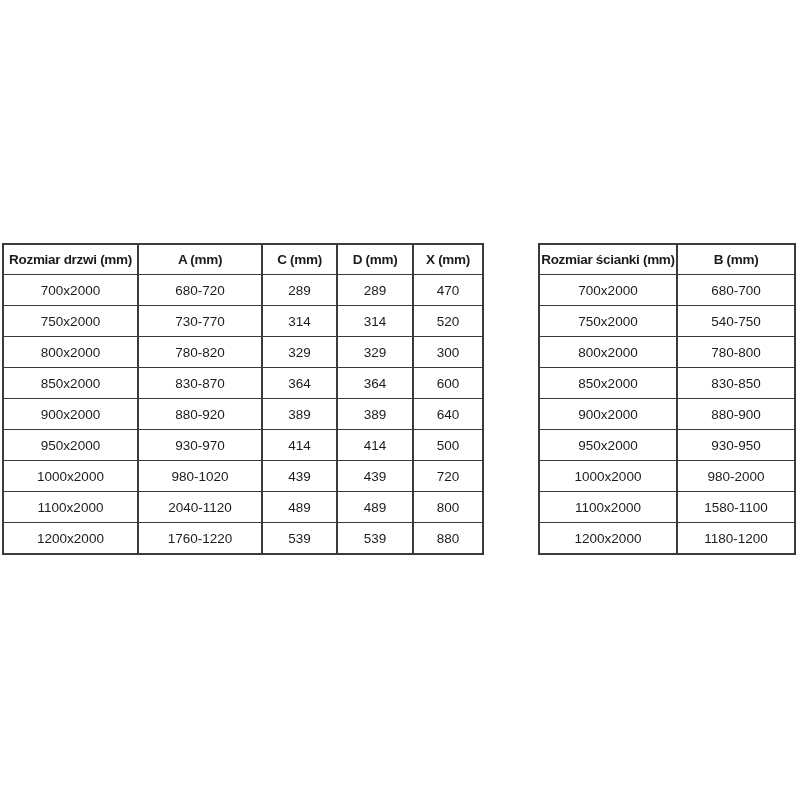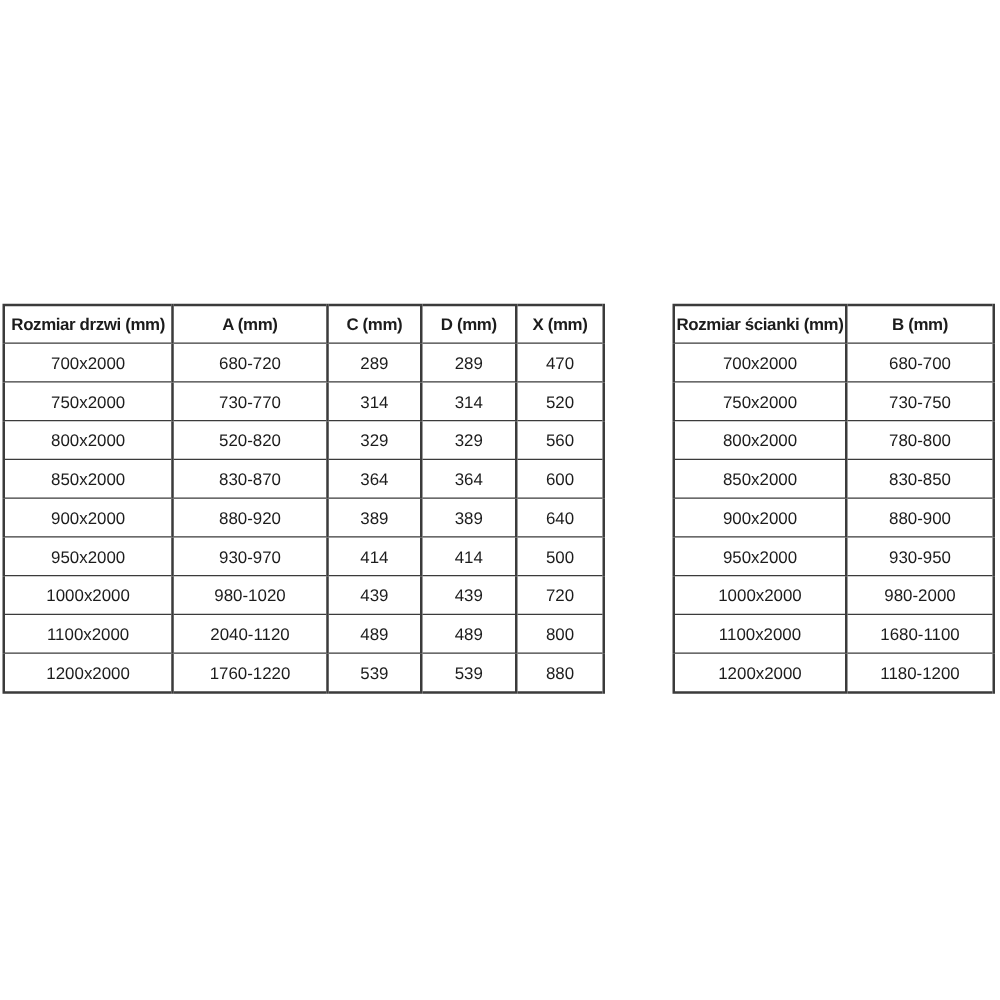--- a/index.html
+++ b/index.html
@@ -80,24 +80,24 @@
         </tr>
         <tr>
           <td>750x2000</td>
           <td>730-770</td>
           <td>314</td>
           <td>314</td>
           <td>520</td>
         </tr>
         <tr>
           <td>800x2000</td>
-          <td>520-820</td>
+          <td>780-820</td>
           <td>329</td>
           <td>329</td>
-          <td>560</td>
+          <td>300</td>
         </tr>
         <tr>
           <td>850x2000</td>
           <td>830-870</td>
           <td>364</td>
           <td>364</td>
           <td>600</td>
         </tr>
         <tr>
           <td>900x2000</td>
@@ -148,21 +148,21 @@
           <th>B (mm)</th>
         </tr>
       </thead>
       <tbody>
         <tr>
           <td>700x2000</td>
           <td>680-700</td>
         </tr>
         <tr>
           <td>750x2000</td>
-          <td>730-750</td>
+          <td>540-750</td>
         </tr>
         <tr>
           <td>800x2000</td>
           <td>780-800</td>
         </tr>
         <tr>
           <td>850x2000</td>
           <td>830-850</td>
         </tr>
         <tr>
@@ -172,21 +172,21 @@
         <tr>
           <td>950x2000</td>
           <td>930-950</td>
         </tr>
         <tr>
           <td>1000x2000</td>
           <td>980-2000</td>
         </tr>
         <tr>
           <td>1100x2000</td>
-          <td>1680-1100</td>
+          <td>1580-1100</td>
         </tr>
         <tr>
           <td>1200x2000</td>
           <td>1180-1200</td>
         </tr>
       </tbody>
     </table>
 
 </div>
 

